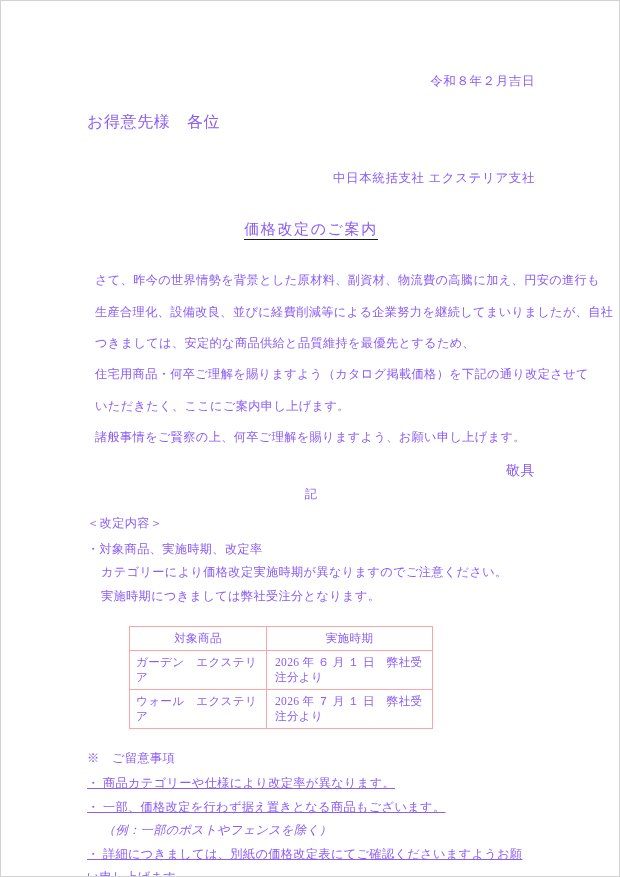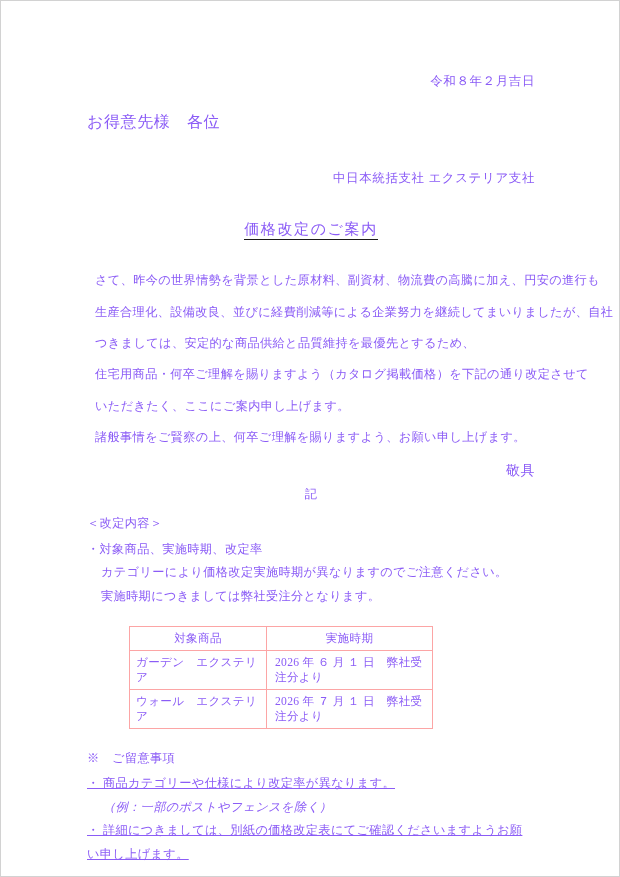--- a/index.html
+++ b/index.html
@@ -201,18 +201,19 @@
         <tr>
           <td class="product">ウォール　エクステリア</td>
           <td class="timing">2026 年 ７ 月 １ 日　弊社受注分より</td>
         </tr>
       </tbody>
     </table>
 
     <div class="notes">
       <p class="note-head">※　ご留意事項</p>
       <p class="note">・ 商品カテゴリーや仕様により改定率が異なります。</p>
+      <p class="note">・ 一部、価格改定を行わず据え置きとなる商品もございます。</p>
       <p class="note-sub">（例：一部のポストやフェンスを除く）</p>
       <p class="note">・ 詳細につきましては、別紙の価格改定表にてご確認くださいますようお願い申し上げます。</p>
     </div>
 
   </div>
 </div>
 
 </body></html>

